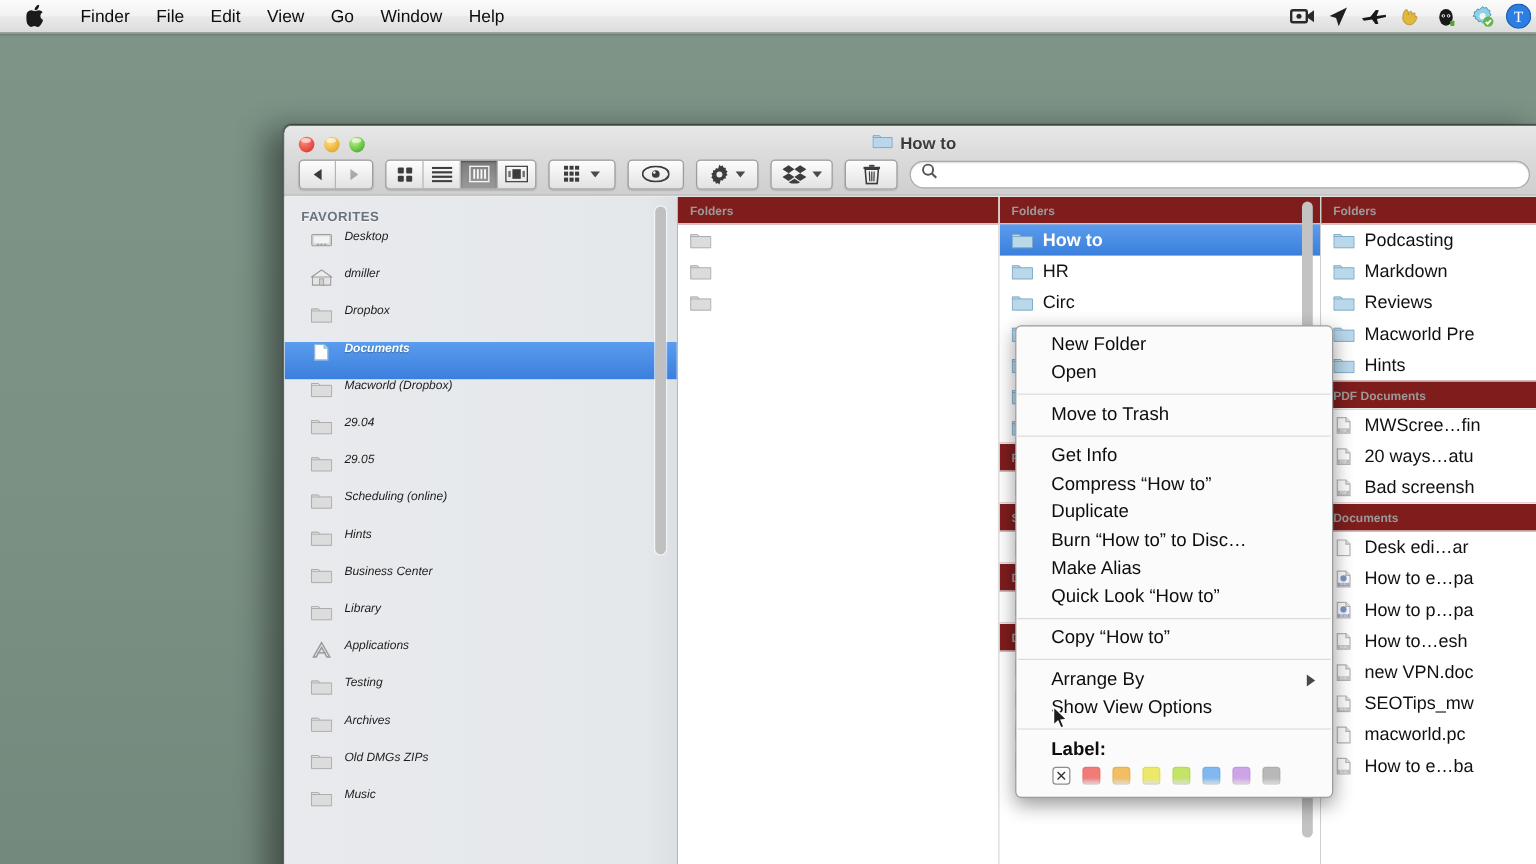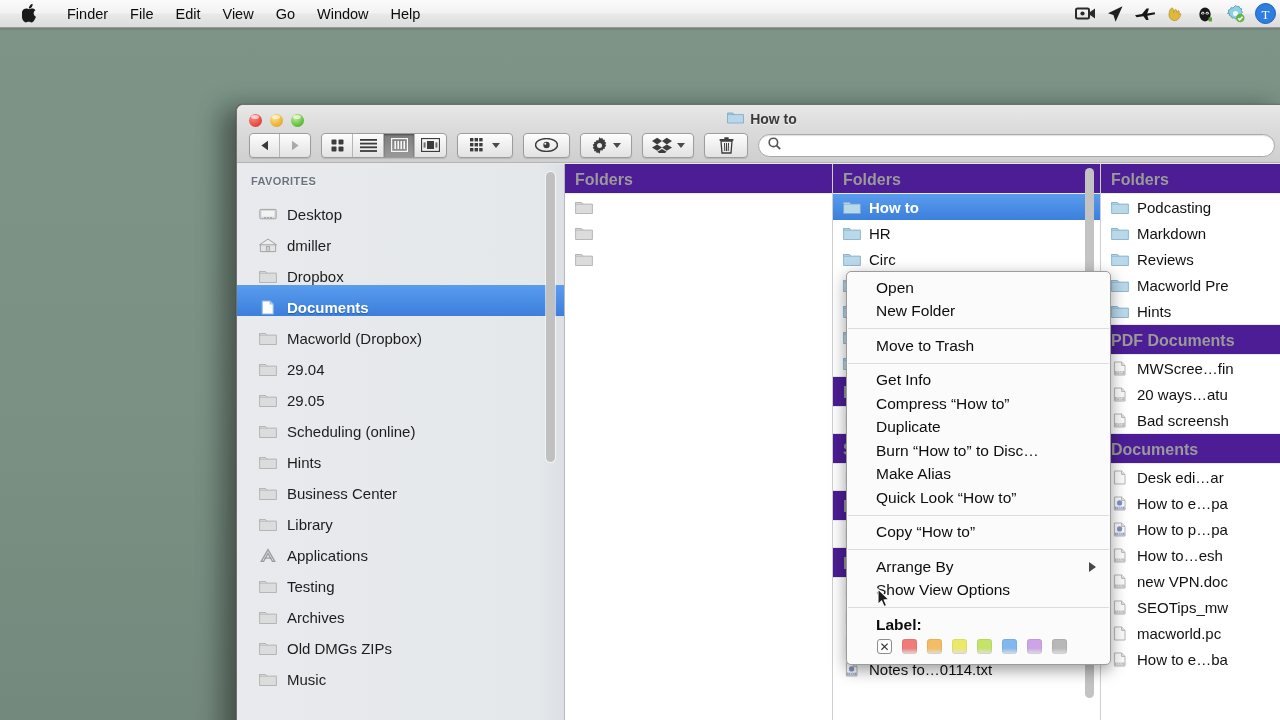--- a/index.html
+++ b/index.html
@@ -125,22 +125,22 @@
     width: 328px; flex: 0 0 328px;
     background: linear-gradient(90deg,#e8eaed 0%, #e5e8eb 92%, #dcdfe3 100%);
     position: relative; overflow: hidden;
     border-right: 1px solid #b9b9b9;
   }
   .sb-header {
     font-size: 11px; font-weight: bold; color: #69737f; letter-spacing: .4px;
     padding: 11px 0 5px 14px; text-shadow: 0 1px 0 rgba(255,255,255,.8);
   }
   .sb-row {
-    height: 31px; display: flex; align-items: flex-end; gap: 9px;
-    padding-left: 22px; font-size: 15px; color: #1d1d1d;
+    height: 31px; display: flex; align-items: flex-start; gap: 9px;
+    padding-left: 22px; font-size: 10px; color: #1d1d1d; font-style: italic;
   }
   .sb-row.selected {
     background: linear-gradient(180deg,#5a9ced 0%, #3b7fdd 100%);
     color: #fff; font-weight: bold;
     text-shadow: 0 1px 1px rgba(0,0,0,.3);
   }
   .sb-row .ico { flex: 0 0 19px; width: 19px; height: 17px; display:flex; align-items:center; }
   #sidebar-scrollbar {
     position: absolute; right: 9px; top: 8px; width: 9px; height: 290px;
     background: #c0c0c0; border-radius: 5px;
@@ -149,23 +149,23 @@
 
   
   .col {
     position: relative; overflow: hidden; background: #fff;
     border-right: 1px solid #cfcfcf;
   }
   #col2 { width: 268px; flex: 0 0 268px; }
   #col3 { width: 268px; flex: 0 0 268px; }
   #col4 { width: 186px; flex: 0 0 186px; }
   .grp-head {
-    font-size: 16px; font-weight: bold; color: #9a9a9a;
+    font-size: 10px; font-weight: bold; color: #9a9a9a;
     padding: 7px 0 4px 10px; border-bottom: 1px solid #eaeaea;
-    background: #4c1d95;
+    background: #7f1d1d;
   }
   .grp-head.topline { border-top: 1px solid #eaeaea; }
   .row {
     height: 26px; display: flex; align-items: center; gap: 8px;
     padding-left: 10px; font-size: 15px; color: #111;
     white-space: nowrap;
   }
   .row.selected {
     background: linear-gradient(180deg,#5a9ced 0%, #3b7fdd 100%);
     color: #fff; font-weight: bold;
@@ -947,24 +947,24 @@
           </div>
         </div>
 
     </div>
 
   </div>
 
   <div id="context-menu">
     <div id="cm-items">
         <div class="mi">
+          <span>New Folder</span>
+        </div>
+        <div class="mi">
           <span>Open</span>
-        </div>
-        <div class="mi">
-          <span>New Folder</span>
         </div>
         <div class="sep"></div>
         <div class="mi">
           <span>Move to Trash</span>
         </div>
         <div class="sep"></div>
         <div class="mi">
           <span>Get Info</span>
         </div>
         <div class="mi">

